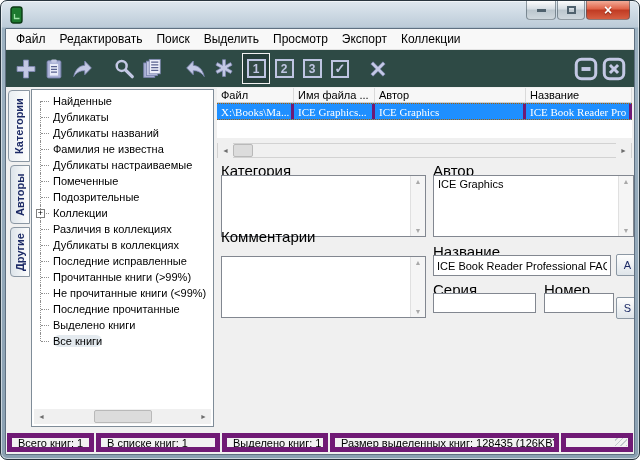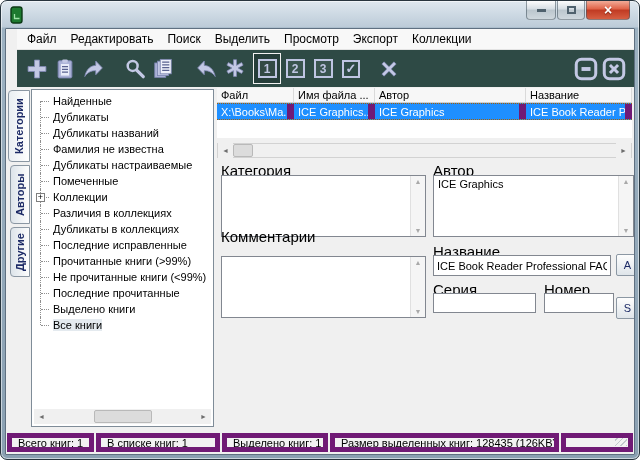--- a/index.html
+++ b/index.html
@@ -22,21 +22,21 @@
     margin-left:1px; cursor:default;
   }
   .win-btn.min { width:30px; } .win-btn.max { width:28px; }
   .win-btn.close { width:44px; background:linear-gradient(#f0a692,#dd5f43 45%,#c64израз#c13b22 50%,#d95b41); background:linear-gradient(#f2ab97,#e06247 45%,#c03a22 50%,#d65e42); color:#fff; }
   .glyph-min { width:9px; height:3px; background:#4f616d; }
   .glyph-max { width:9px; height:8px; border:2px solid #4f616d; background:transparent; }
   .glyph-close { color:#fff; font-weight:bold; font-size:14px; line-height:1; text-shadow:0 1px 1px #7e2413; }
   
   .client {
     position:absolute; left:4px; right:4px; top:27px; bottom:4px;
-    background:#f0f0f0; border:1px solid #5f7081; border-radius:1px; overflow:hidden;padding-left:11px;
+    background:#f0f0f0; border:1px solid #5f7081; border-radius:1px; overflow:hidden;
   }
   .menubar {
     height:21px; background:#f8f8f8; border-bottom:1px solid #e3e3e3;
     display:flex; align-items:center; font-size:12px; color:#000; padding-left:3px;
   }
   .menu-item { padding:2px 7px; cursor:default; }
   .toolbar {
     height:37px; background:#2e4a45; display:flex; align-items:center; padding:0 6px;
   }
   .tbtn { width:28px; height:31px; display:flex; align-items:center; justify-content:center; flex:0 0 auto; }
@@ -67,34 +67,34 @@
   .tree-panel {
     position:absolute; left:25px; top:1px; width:183px; bottom:5px;
     background:#fff; border:1px solid #7f8c98; overflow:hidden;
   }
   .tree-items { position:absolute; top:3px; left:2px; right:2px; }
   .tree-row { position:relative; height:16px; display:flex; align-items:center; padding-left:19px; font-size:11px; color:#000; white-space:nowrap; cursor:default; }
   .tree-row::before { content:""; position:absolute; left:6px; top:0; bottom:0; border-left:1px dotted #8f8f8f; }
   .tree-row:first-child::before { top:8px; }
   .tree-row:last-child::before { bottom:8px; }
   .tree-row::after { content:""; position:absolute; left:7px; top:8px; width:8px; border-top:1px dotted #8f8f8f; }
-  .tree-row .label.sel { background:#e4eaef; }
+  .tree-row .label.sel { background:#e4eaef;border-radius:6px; }
   .expander {
     position:absolute; left:2px; top:3.5px; width:9px; height:9px; background:#fff;
     border:1px solid #7f7f7f; font-size:9px; line-height:7px; text-align:center; color:#000; z-index:2;
   }
   .tree-hscroll { position:absolute; left:2px; right:2px; bottom:2px; height:15px; background:#f0f0f0; display:flex; align-items:center; }
   .scroll-arrow { width:15px; height:15px; display:flex; align-items:center; justify-content:center; font-size:7px; color:#6d6d6d; background:#f0f0f0; }
   .tree-thumb { width:58px; height:13px; margin:0 auto; background:#dcdcdc; border:1px solid #b9b9b9; border-radius:2px; }
   
   .grid { position:absolute; left:211px; top:0; right:2px; height:50px; background:#fff; }
   .grid-header { display:flex; height:15px; background:#f7f7f7; border-bottom:1px solid #cfcfcf; }
   .gh-cell { font-size:11px; color:#000; padding:0 4px; border-right:1px solid #dadada; display:flex; align-items:center; white-space:nowrap; overflow:hidden; }
   .grid-row { display:flex; height:17px; background:#1f8fff; border-top:1px dotted #a85f00; border-bottom:1px dotted #a85f00; }
-  .gr-cell { font-size:11px; color:#fff; padding:0 4px; border-right:7px solid #701a75; display:flex; align-items:center; white-space:nowrap; overflow:hidden; }
+  .gr-cell { font-size:11px; color:#fff; padding:0 4px; border-right:3px solid #701a75; display:flex; align-items:center; white-space:nowrap; overflow:hidden;font-family:Liberation Serif, serif; }
   .c0 { width:77px; } .c1 { width:81px; } .c2 { width:151px; } .c3 { flex:1; }
   .grid-hscroll { position:absolute; left:211px; right:2px; top:55px; height:15px; background:#f0f0f0; border:1px solid #d2d2d2; display:flex; align-items:center; }
   .grid-thumb { width:20px; height:13px; background:#dcdcdc; border:1px solid #b9b9b9; border-radius:2px; }
   .grid-hscroll .spacer { flex:1; }
   
   .form-label { position:absolute; font-size:15px; color:#000; }
   .ta-wrap { position:absolute; border:1px solid #828790; background:#fff; display:flex; }
   .ta-wrap textarea { flex:1; border:none; outline:none; resize:none; font-family:"Liberation Sans",sans-serif; font-size:11px; padding:2px 4px; background:#fff; }
   .ta-scroll { width:15px; background:#f5f5f5; border-left:1px solid #e0e0e0; display:flex; flex-direction:column; justify-content:space-between; align-items:center; padding:2px 0; }
   .ta-scroll span { font-size:7px; color:#a9a9a9; }
@@ -246,20 +246,23 @@
           <div class="tree-row">
               <span class="label">Фамилия не известна</span>
             </div>
           <div class="tree-row">
               <span class="label">Дубликаты настраиваемые</span>
             </div>
           <div class="tree-row">
               <span class="label">Помеченные</span>
             </div>
           <div class="tree-row">
+              <span class="label">Подозрительные</span>
+            </div>
+          <div class="tree-row">
               <span class="expander">+</span>
               <span class="label">Коллекции</span>
             </div>
           <div class="tree-row">
               <span class="label">Различия в коллекциях</span>
             </div>
           <div class="tree-row">
               <span class="label">Дубликаты в коллекциях</span>
             </div>
           <div class="tree-row">

